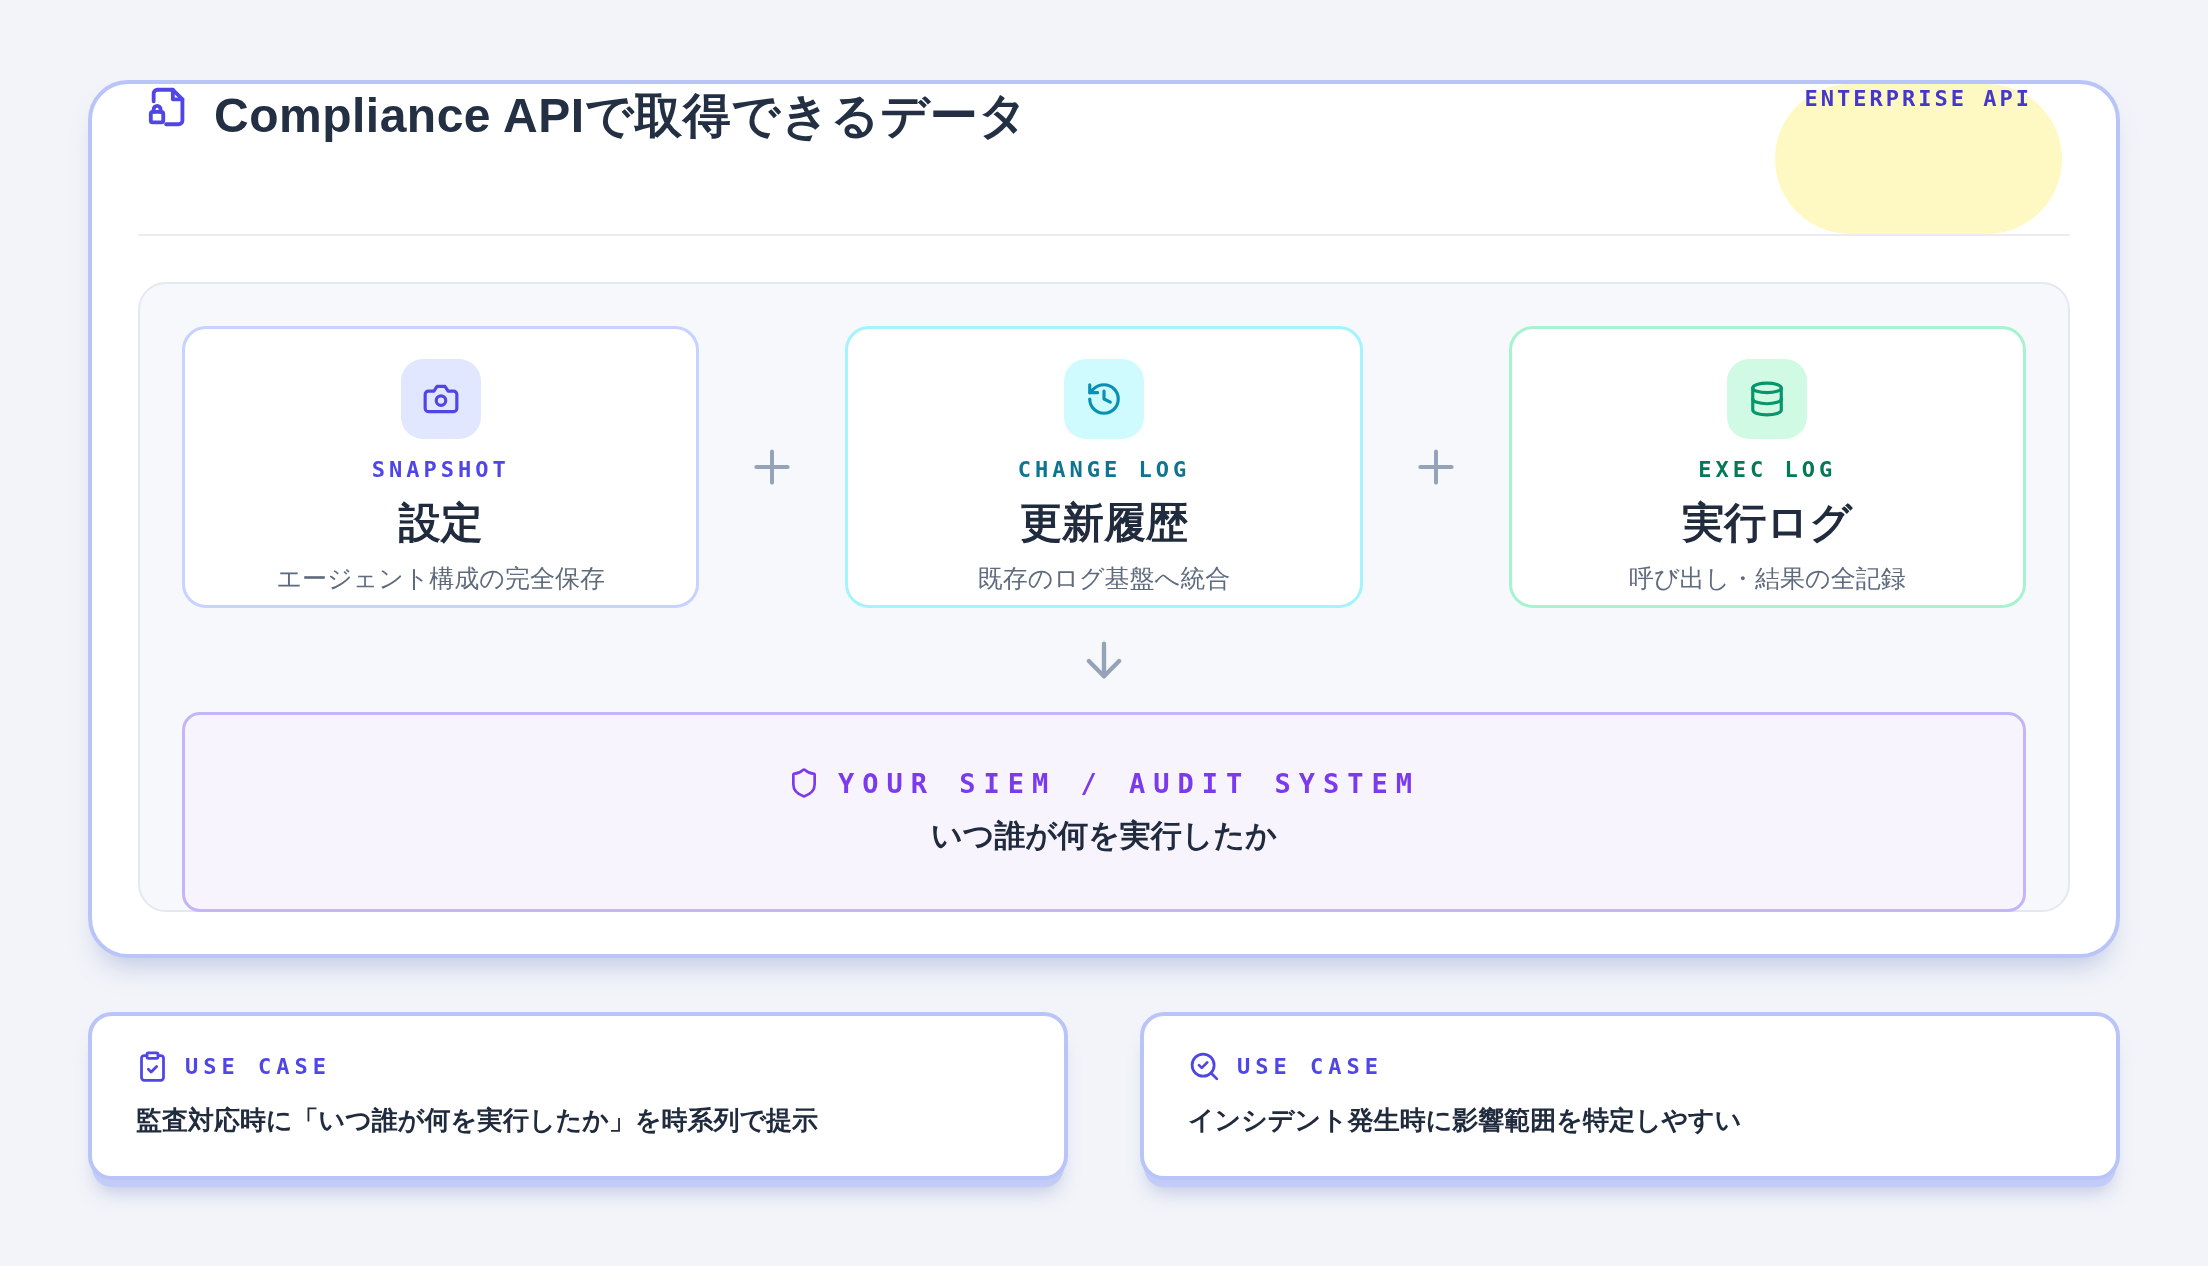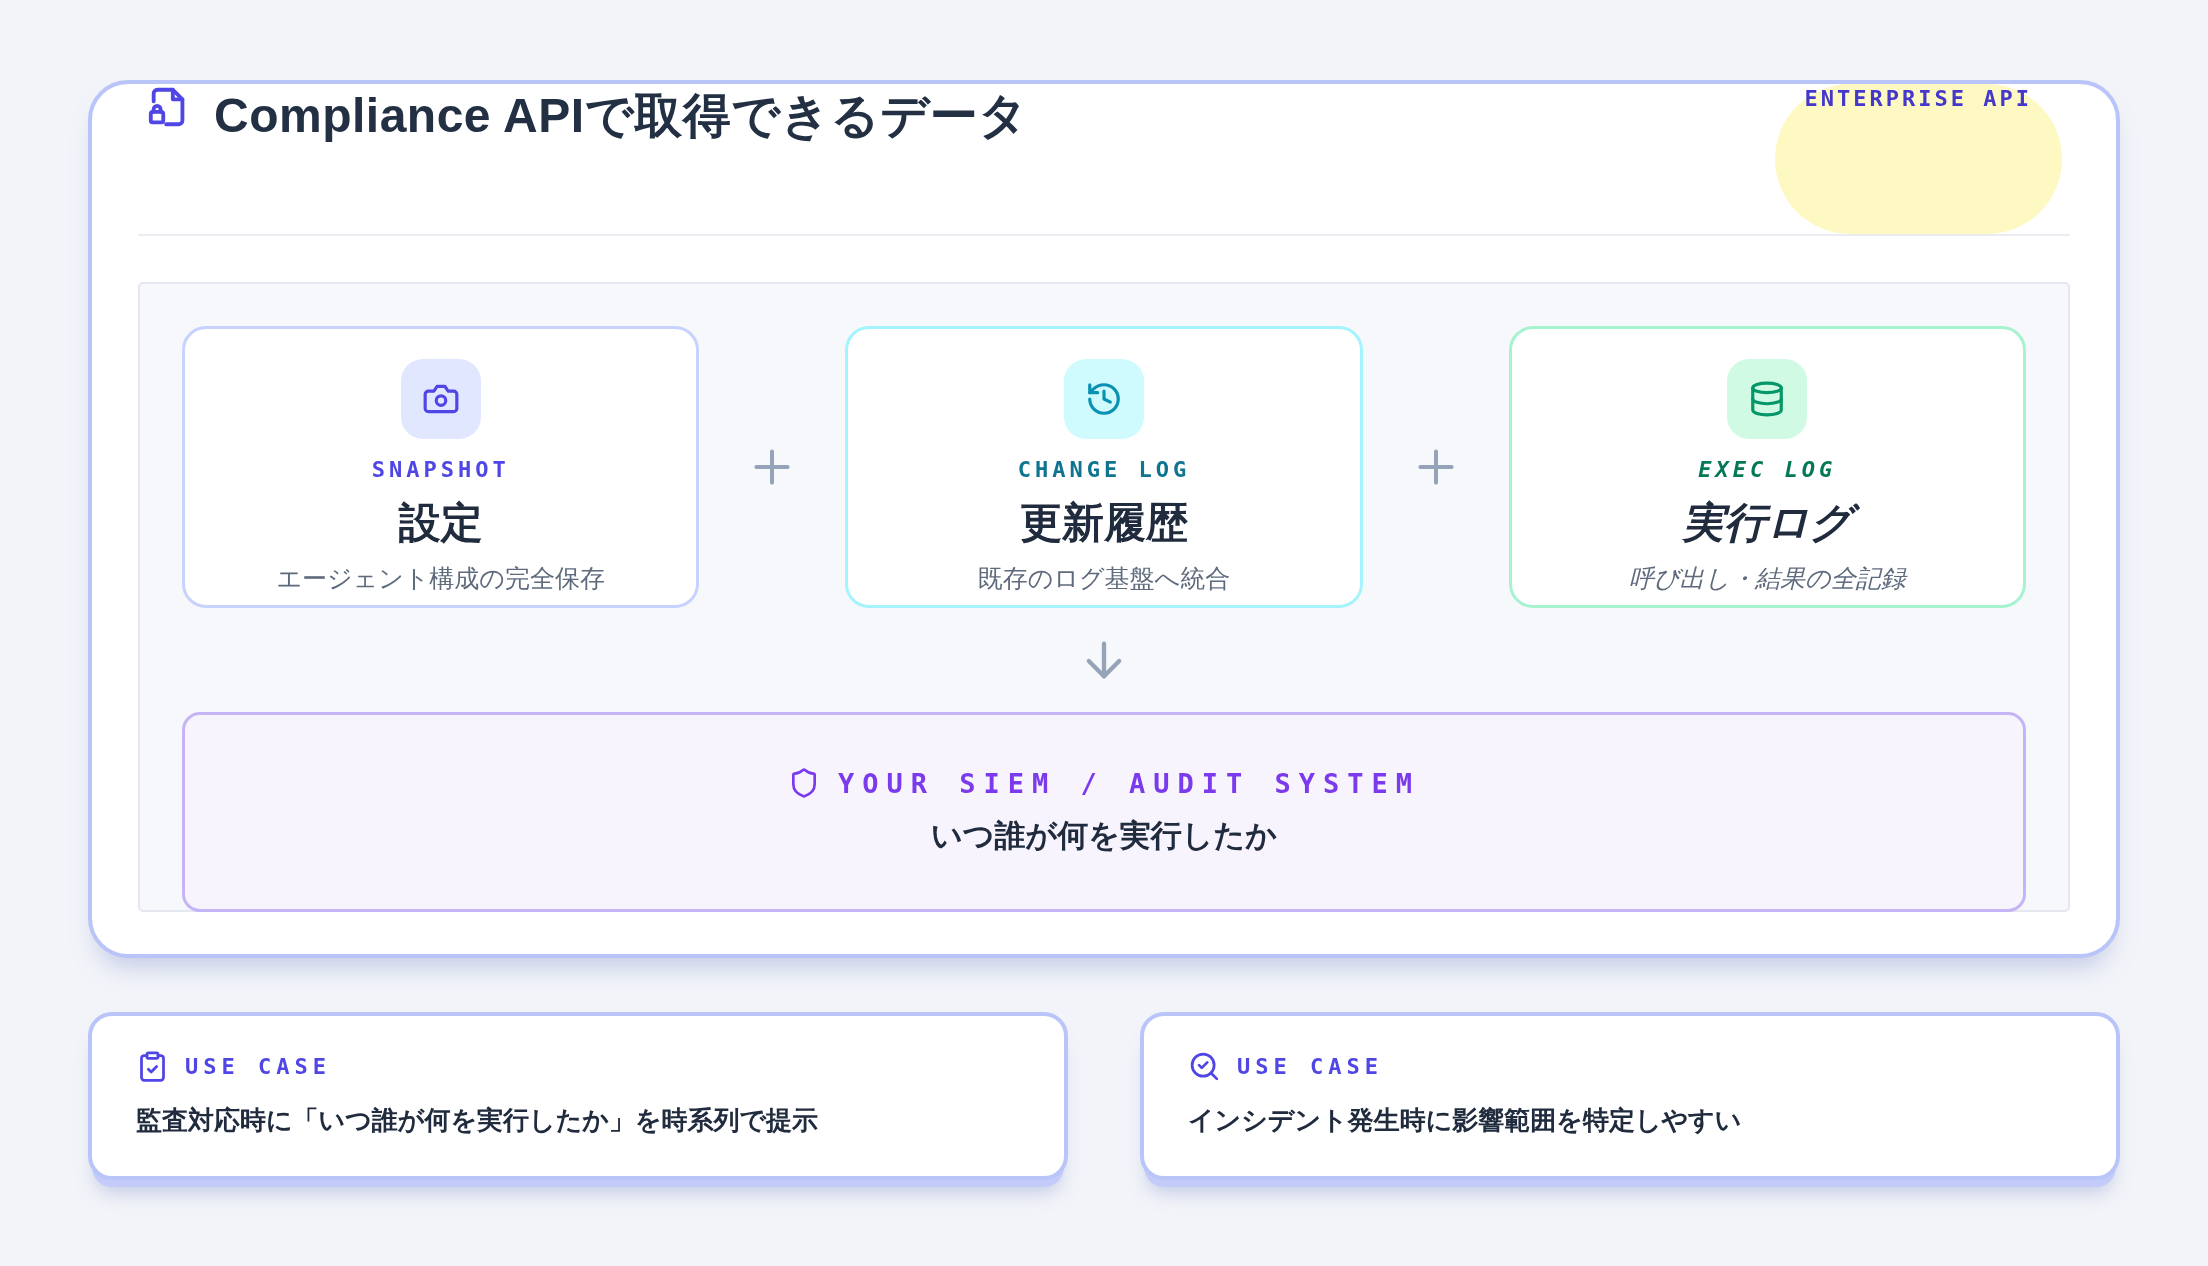--- a/index.html
+++ b/index.html
@@ -35,32 +35,32 @@
     font-size:22px; font-weight:700; letter-spacing:3px;
     padding:2px 30px; border-radius:999px; white-space:nowrap;
   }
   .divider { height:2px; background:#eaecf2; border-radius:1px; }
 
   
   .inner {
     margin-top:46px;
     background:#f7f8fc;
     border:2px solid #e5e8f1;
-    border-radius:5px;
+    border-radius:28px;
     height:630px;
     padding:42px;
   }
   .cards-row { display:flex; align-items:stretch; height:282px; }
   .data-card {
     flex:1; background:#ffffff; border-radius:24px;
     padding:30px 18px 30px; text-align:center;
   }
   .data-card.c-indigo { border:3px solid #c7d2fe; }
   .data-card.c-cyan   { border:3px solid #a5f3fc; }
-  .data-card.c-green  { border:3px solid #a7f3d0;font-style:italic; }
+  .data-card.c-green  { border:3px solid #a7f3d0; }
   .tile {
     width:80px; height:80px; border-radius:22px; margin:0 auto;
     display:flex; align-items:center; justify-content:center;
   }
   .c-indigo .tile { background:#e0e7ff; }
   .c-cyan   .tile { background:#cffafe; }
   .c-green  .tile { background:#d1fae5; }
   .card-label {
     margin-top:18px;
     font-family:"DejaVu Sans Mono","Liberation Mono",monospace;

